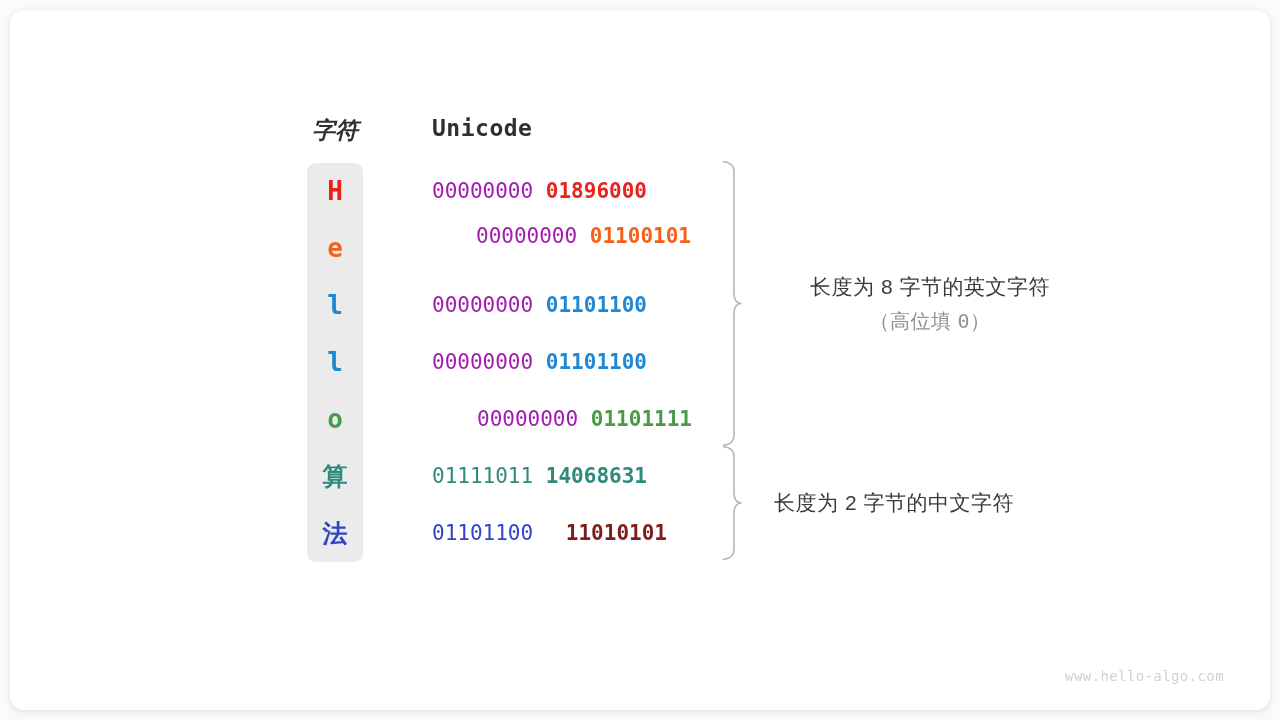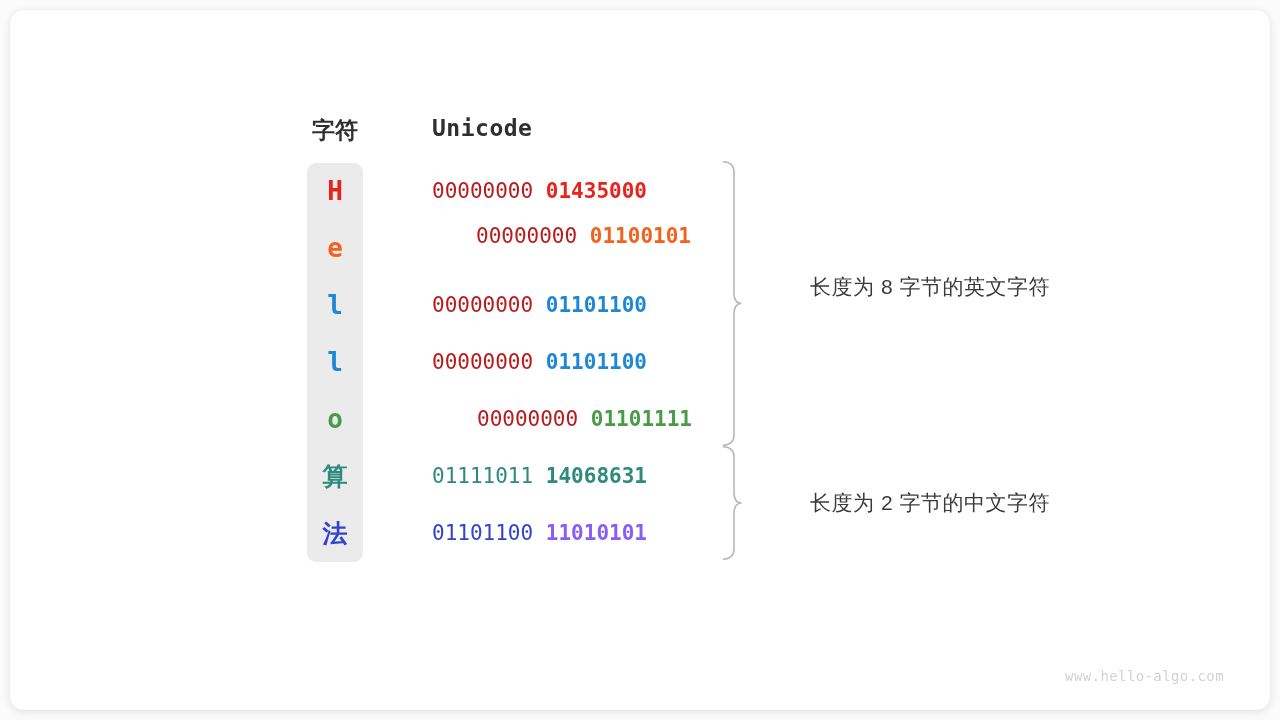--- a/index.html
+++ b/index.html
@@ -40,20 +40,21 @@
     color: #2f2f2f;
     white-space: nowrap;
   }
   #hdr-char {
     left: 307px;
     top: 115px;
     width: 56px;
     text-align: center;
     font-size: 23px;
     font-family: "Liberation Sans", "DejaVu Sans", sans-serif;
+    font-style: italic;
   }
   #hdr-code {
     left: 432px;
     top: 115px;
     width: 252px;
     text-align: left;
     font-size: 23px;
     font-family: "DejaVu Sans Mono", monospace;
     letter-spacing: 0.5px;
   }
@@ -91,21 +92,21 @@
     left: 432px;
     width: 252px;
     height: 57px;
     line-height: 57px;
     text-align: left;
     font-family: "DejaVu Sans Mono", monospace;
     font-size: 21px;
     white-space: pre;
   }
   .byte-hi {
-    color: #b91c1c;
+    color: #a21caf;
     font-weight: normal;
   }
   .byte-hi.lit {
     font-weight: normal;
   }
   .byte-lo {
     font-weight: bold;
   }
 
   
@@ -162,39 +163,40 @@
   <div id="char-cells">
       <div class="char-cell" style="top: 163px; color: rgb(232, 35, 30);">H</div>
       <div class="char-cell" style="top: 220px; color: rgb(242, 97, 30);">e</div>
       <div class="char-cell" style="top: 277px; color: rgb(30, 136, 212);">l</div>
       <div class="char-cell" style="top: 334px; color: rgb(30, 136, 212);">l</div>
       <div class="char-cell" style="top: 391px; color: rgb(74, 154, 72);">o</div>
       <div class="char-cell cjk" style="top: 448px; color: rgb(47, 138, 126);">算</div>
       <div class="char-cell cjk" style="top: 505px; color: rgb(51, 68, 204);">法</div>
     </div>
   <div id="bin-rows">
-      <div class="bin-row" style="top: 163px;"><span class="byte-hi">00000000</span> <span class="byte-lo" style="color: rgb(232, 35, 30);">01435000</span></div>
+      <div class="bin-row" style="top: 163px;"><span class="byte-hi">00000000</span> <span class="byte-lo" style="color: rgb(232, 35, 30);">01896000</span></div>
       <div class="bin-row" style="top: 208px; margin-left: 44px;"><span class="byte-hi">00000000</span> <span class="byte-lo" style="color: rgb(242, 97, 30);">01100101</span></div>
       <div class="bin-row" style="top: 277px;"><span class="byte-hi">00000000</span> <span class="byte-lo" style="color: rgb(30, 136, 212);">01101100</span></div>
       <div class="bin-row" style="top: 334px;"><span class="byte-hi">00000000</span> <span class="byte-lo" style="color: rgb(30, 136, 212);">01101100</span></div>
       <div class="bin-row" style="top: 391px; margin-left: 45px;"><span class="byte-hi">00000000</span> <span class="byte-lo" style="color: rgb(74, 154, 72);">01101111</span></div>
       <div class="bin-row" style="top: 448px;"><span class="byte-hi lit" style="color: rgb(47, 138, 126);">01111011</span> <span class="byte-lo" style="color: rgb(47, 138, 126);">14068631</span></div>
-      <div class="bin-row" style="top: 505px;"><span class="byte-hi lit" style="color: rgb(51, 68, 204);">01101100</span> <span class="byte-lo" style="color: #8b5cf6;">11010101</span></div>
+      <div class="bin-row" style="top: 505px;"><span class="byte-hi lit" style="color: rgb(51, 68, 204);">01101100</span> <span class="byte-lo" style="color: #7f1d1d; margin-left: 20px;">11010101</span></div>
     </div>
   <div id="braces">
       <svg class="brace" width="22" height="285" viewBox="0 0 22 285" style="left: 722px; top: 161px;">
         <path d="M 1.5 0.8 Q 12 1.5 12 11 L 12 131.5 Q 12 142.5 19.5 142.5 Q 12 142.5 12 153.5 L 12 274 Q 12 283.5 1.5 284.2" fill="none" stroke="#b8b8b8" stroke-width="1.6" stroke-linecap="round"></path>
       </svg>
       <svg class="brace" width="22" height="114" viewBox="0 0 22 114" style="left: 722px; top: 446px;">
         <path d="M 1.5 0.8 Q 12 1.5 12 11 L 12 46 Q 12 57 19.5 57 Q 12 57 12 68 L 12 103 Q 12 112.5 1.5 113.2" fill="none" stroke="#b8b8b8" stroke-width="1.6" stroke-linecap="round"></path>
       </svg>
     </div>
   <div id="notes">
       <div class="note" style="left: 680px; width: 500px; top: 272.5px;">
         <div class="note-l1">长度为 8 字节的英文字符</div>
+        <div class="note-l2">（高位填 <span class="mono0">0</span>）</div>
       </div>
-      <div class="note" style="left: 680px; width: 500px; top: 489px;">
+      <div class="note" style="left: 644px; width: 500px; top: 489px;">
         <div class="note-l1">长度为 2 字节的中文字符</div>
       </div>
     </div>
 
   <div id="watermark">www.hello-algo.com</div>
 </div>
 
 </body></html>

